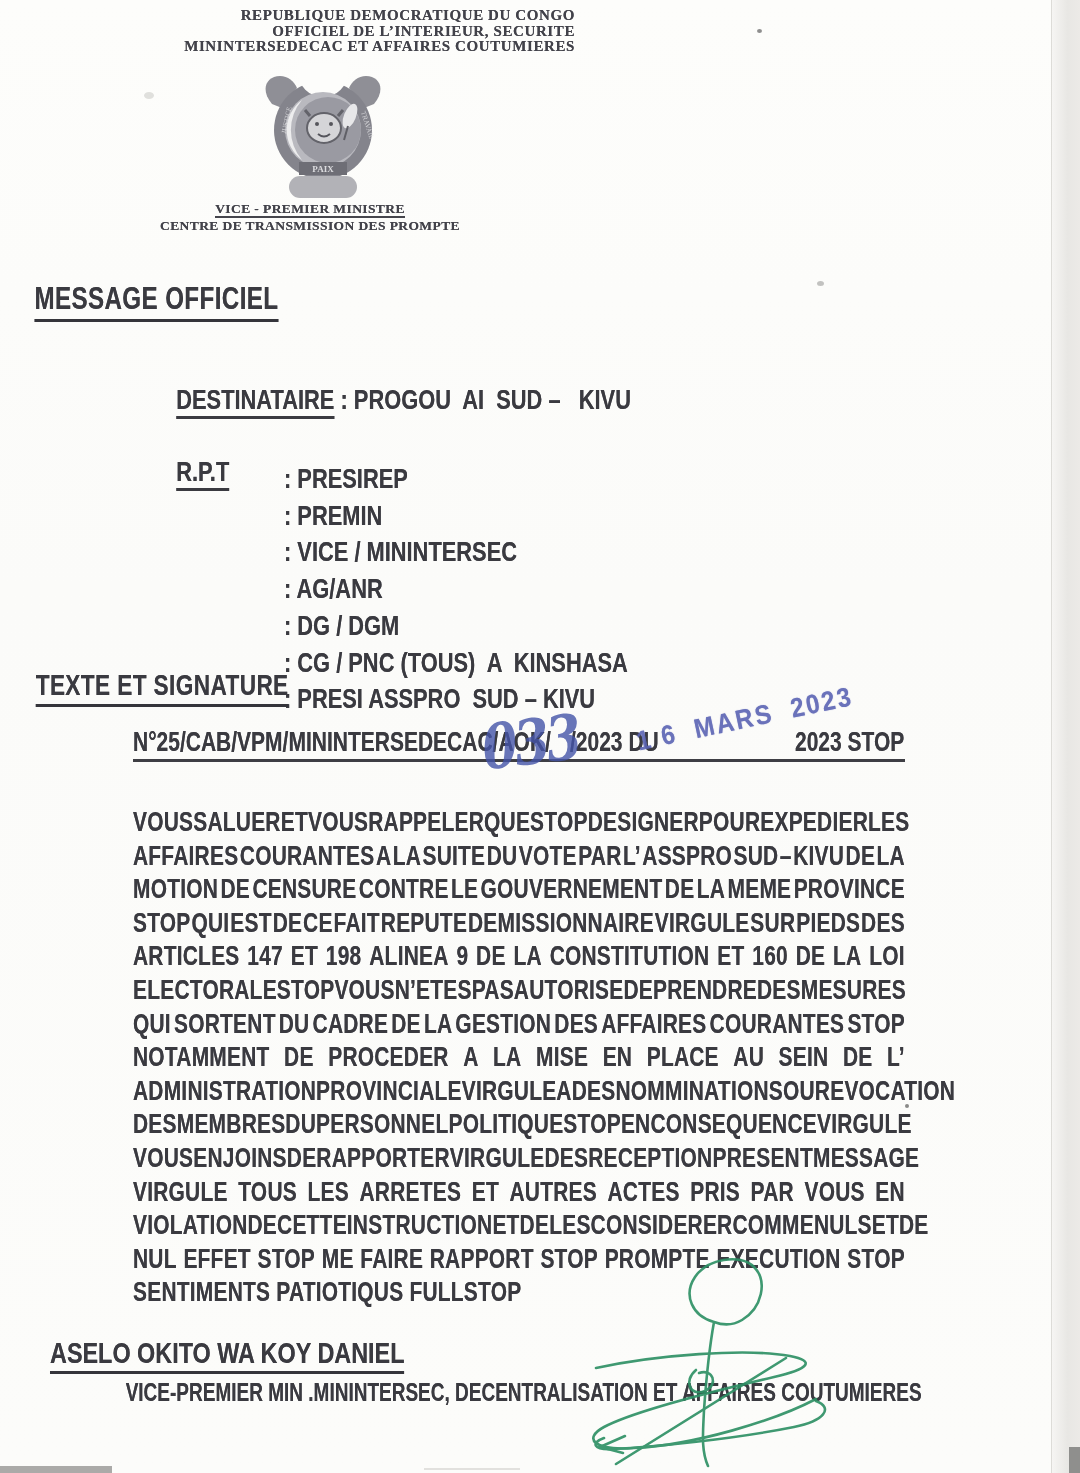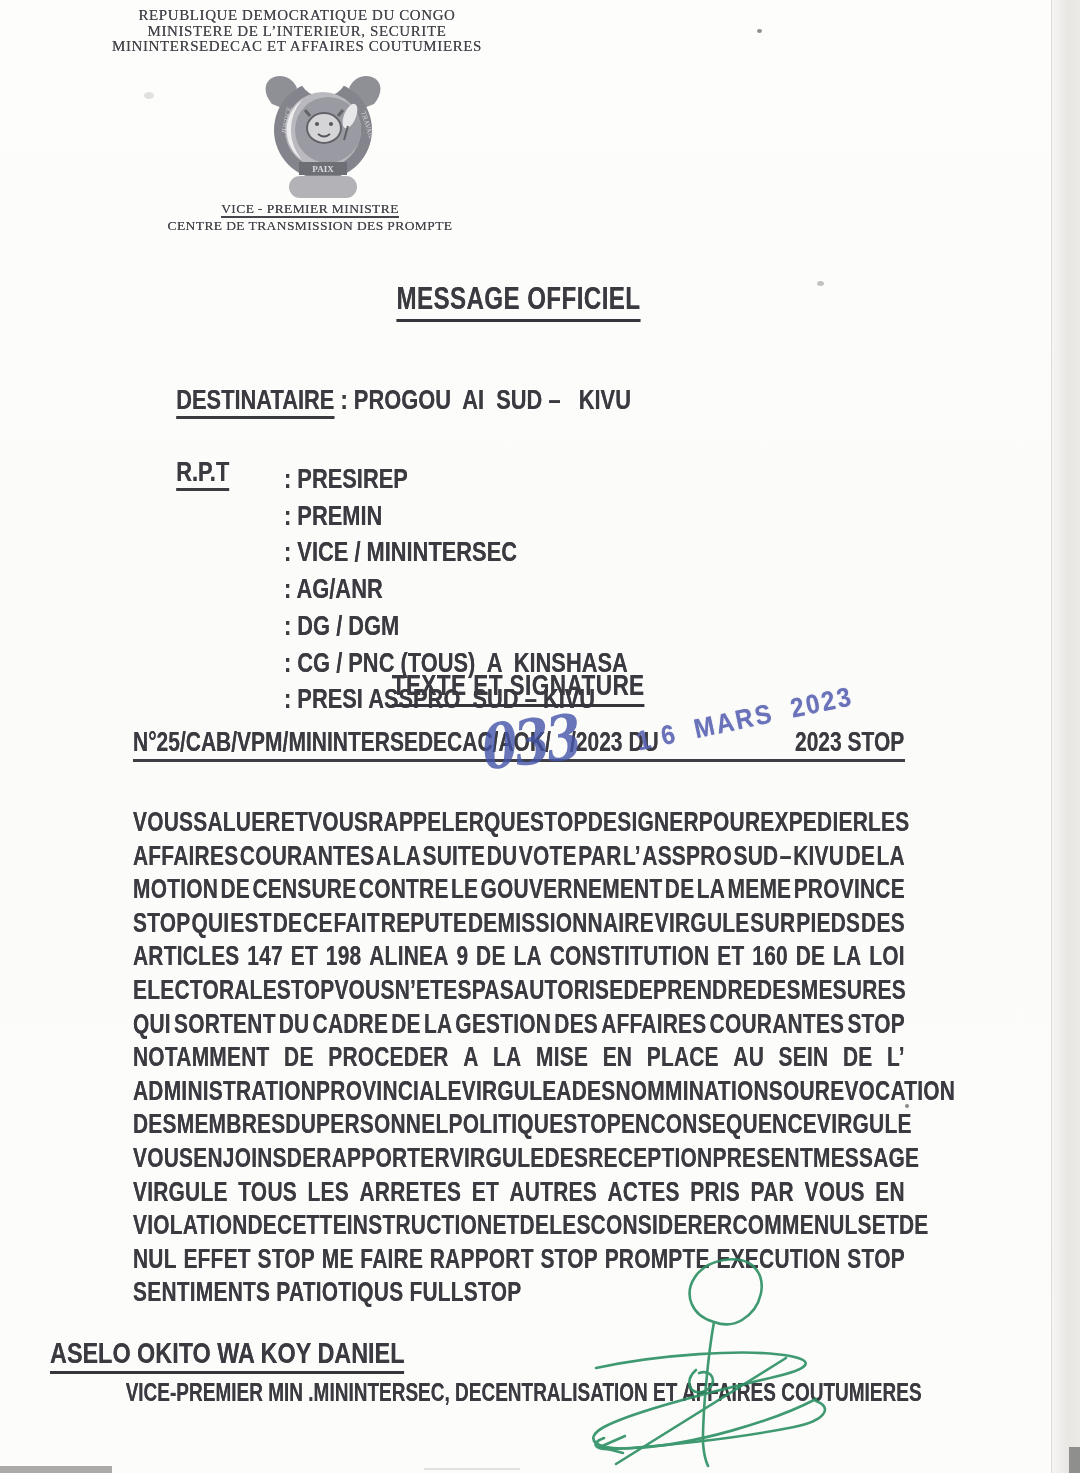--- a/index.html
+++ b/index.html
@@ -7,27 +7,27 @@
     position:relative;width:1080px;height:1473px;margin:0 auto;
     background:linear-gradient(180deg,#fdfdfb 0%,#fbfbf9 40%,#fcfcfa 100%);
     overflow:hidden;font-family:"Liberation Sans",sans-serif;color:#3a3a40;
   }
   .serif{font-family:"Liberation Serif",serif;}
   
   .ink{color:#3a3a40;text-shadow:0 0 .6px rgba(55,55,62,.75);} 
   .cond{transform:scaleX(.78);transform-origin:0 50%;white-space:pre;}
   .abs{position:absolute;}
   
-  .hdr{left:37px;top:8px;width:520px;text-align:center;font-weight:normal;
+  .hdr{left:55px;top:8px;width:520px;text-align:right;font-weight:bold;
        font-size:15px;line-height:15.5px;letter-spacing:.6px;color:#42424a;}
-  .office{left:50px;top:201px;width:520px;text-align:center;font-weight:normal;
+  .office{left:50px;top:201px;width:520px;text-align:center;font-weight:bold;
           font-size:13.5px;line-height:15px;letter-spacing:.4px;color:#42424a;}
   .u{border-bottom:2.5px solid #45454c;display:inline-block;line-height:1.05;}
   
-  .center-wrap{left:0;width:1036px;text-align:center;}
+  .center-wrap{left:0;width:1036px;text-align:left;}
   .h-title{display:inline-block;transform:scaleX(.78);font-weight:bold;
            font-size:31px;letter-spacing:.5px;border-bottom:3px solid #35353b;padding-bottom:2px;}
   .h-sec{display:inline-block;transform:scaleX(.78);font-weight:bold;
          font-size:29px;letter-spacing:.5px;border-bottom:3px solid #35353b;padding-bottom:2px;}
   
   .dest{left:152px;top:352px;font-weight:bold;font-size:28px;}
   .dest .lab{border-bottom:3px solid #3a3a40;padding-bottom:1px;}
   .rpt-label{left:152px;top:424px;font-weight:bold;font-size:28px;}
   .rpt-label .lab{border-bottom:3px solid #3a3a40;padding-bottom:1px;}
   .rpt-list{left:284px;top:424px;margin-top:37px;}
@@ -68,21 +68,21 @@
   .emblem{position:absolute;left:258px;top:64px;filter:blur(.4px);}
   .sig-ink{position:absolute;left:562px;top:1250px;}
 </style>
 </head>
 <body>
 
 <div class="page">
 
   <div class="abs hdr serif ink">
     <div>REPUBLIQUE  DEMOCRATIQUE DU CONGO</div>
-    <div>MINISTERE DE L’INTERIEUR, SECURITE</div>
+    <div>OFFICIEL DE L’INTERIEUR, SECURITE</div>
     <div>MININTERSEDECAC ET AFFAIRES COUTUMIERES</div>
   </div>
 
   <svg class="emblem" width="130" height="142" viewBox="0 0 130 142">
     <path d="M14,40 C2,26 8,12 22,12 C30,12 36,17 39,24 L24,44 Z" fill="#8f8f96"></path>
     <path d="M116,40 C128,26 122,12 108,12 C100,12 94,17 91,24 L106,44 Z" fill="#8f8f96"></path>
     <circle cx="65" cy="66" r="49" fill="#84848c"></circle>
     <circle cx="65" cy="8" r="25" fill="#fdfdfb"></circle>
     <circle cx="65" cy="66" r="38" fill="#b9b9bf"></circle>
     <circle cx="70" cy="66" r="33" fill="#9a9aa2"></circle>

